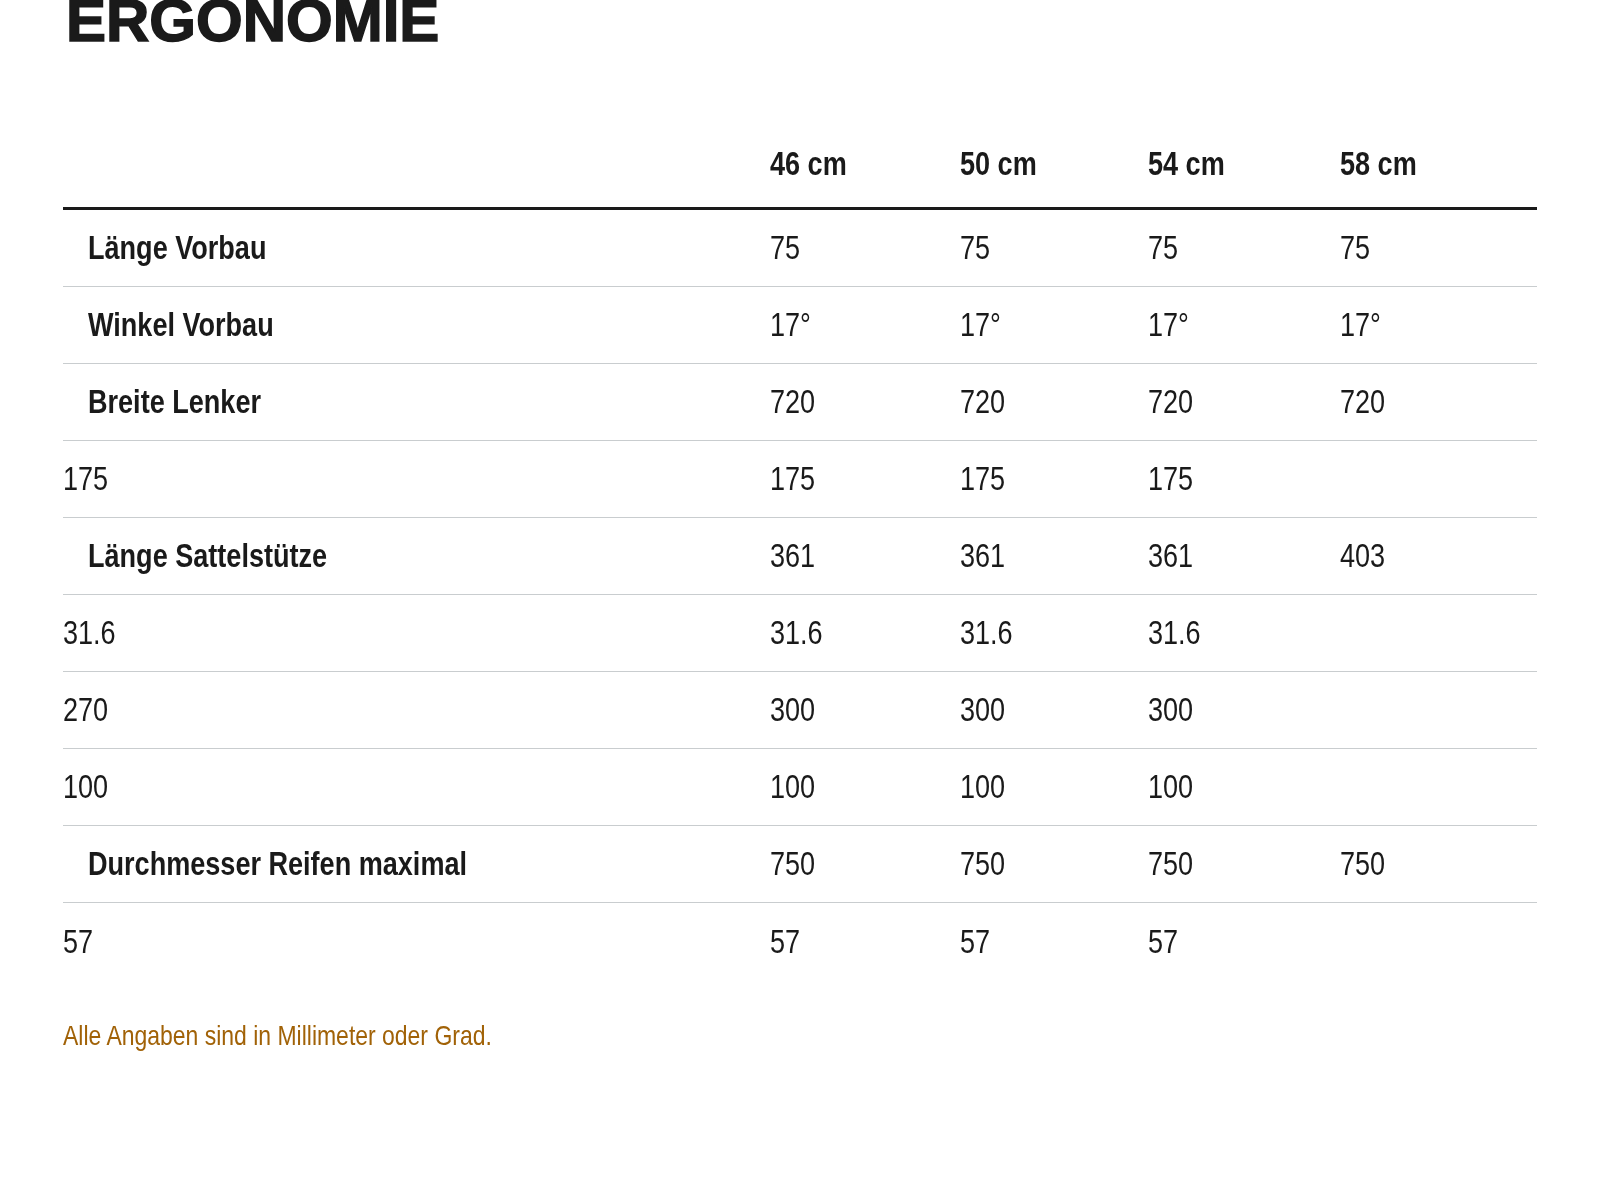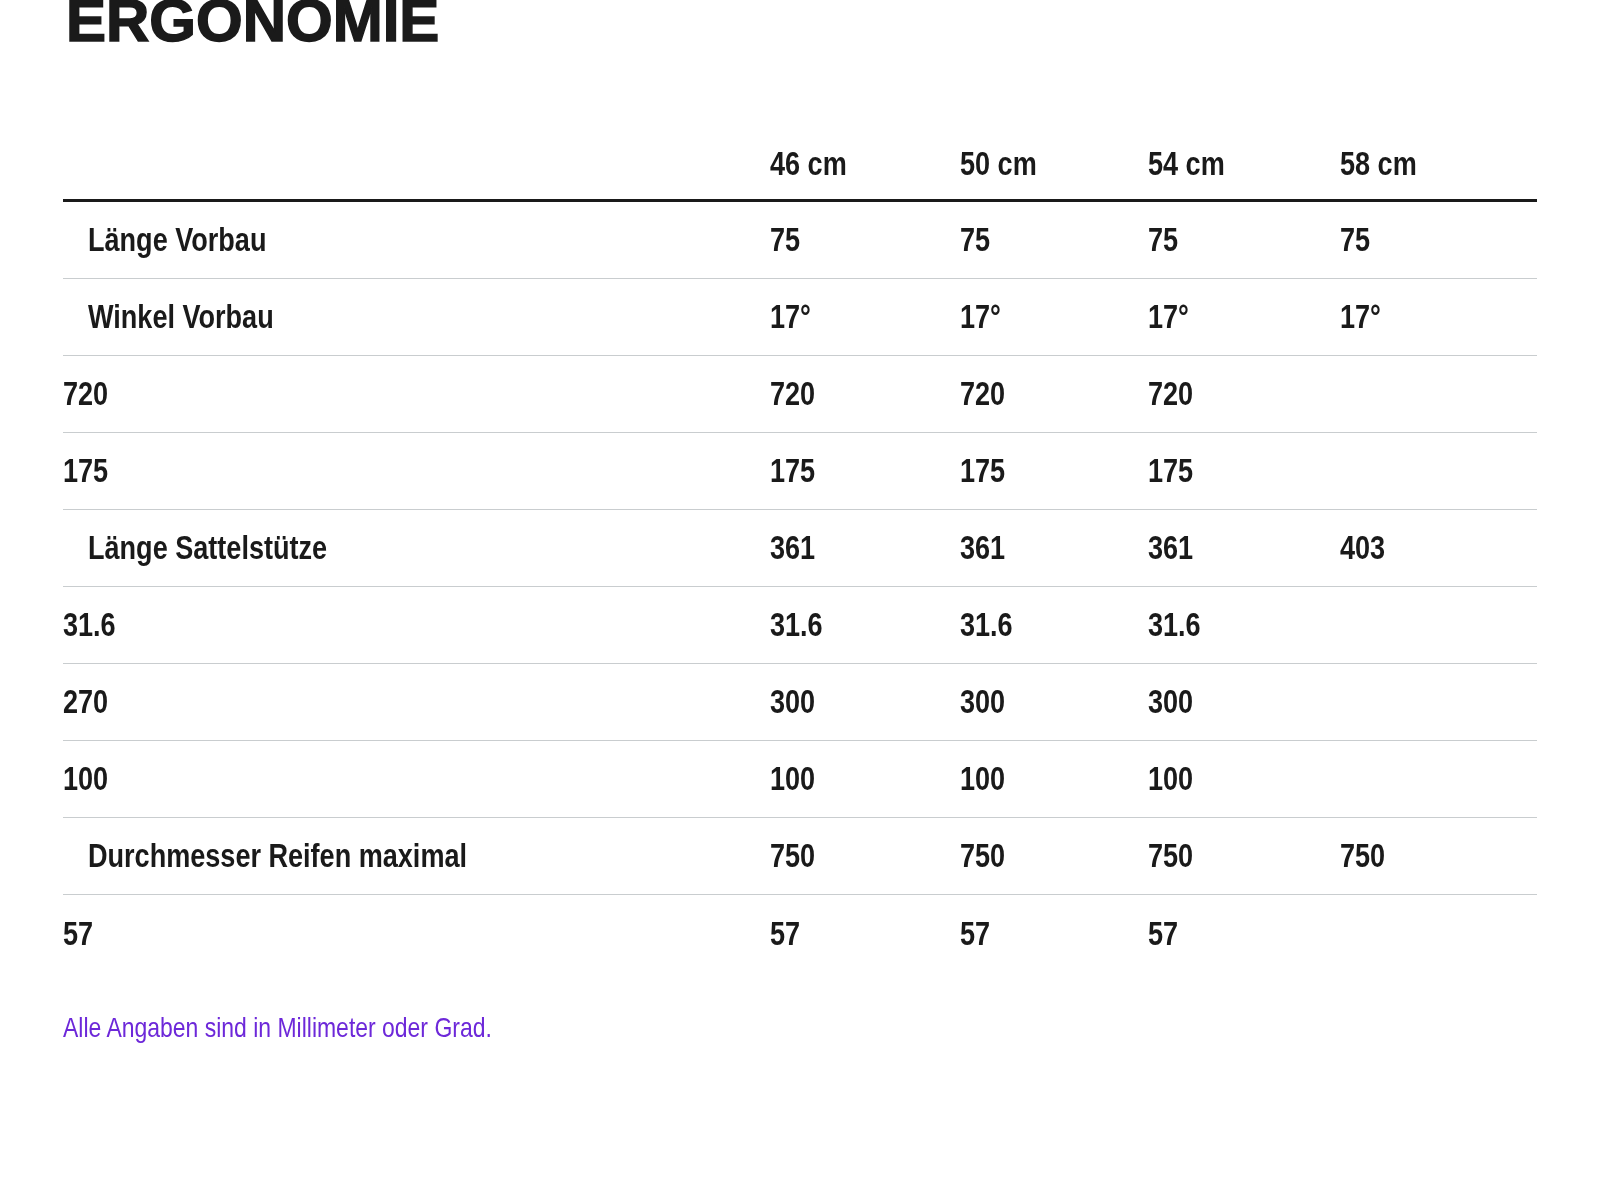--- a/index.html
+++ b/index.html
@@ -30,21 +30,21 @@
   .spec-table {
     width: 1474px;
   }
   .grid-row {
     display: grid;
     grid-template-columns: 707px 190px 188px 192px 197px;
     align-items: center;
   }
   .header-row {
     padding-top: 96px;
-    padding-bottom: 19px;
+    padding-bottom: 27px;
     border-bottom: 3px solid #1a1a1a;
     align-items: end;
   }
   .col-header {
     font-size: 33px;
     font-weight: 700;
     line-height: 1;
   }
   .body-row {
     height: 77px;
@@ -55,34 +55,34 @@
     border-bottom: none;
   }
   .row-label {
     font-size: 33px;
     font-weight: 700;
     padding-left: 25px;
     white-space: nowrap;
   }
   .cell-value {
     font-size: 33px;
-    font-weight: 700;
+    font-weight: 400;
     white-space: nowrap;
   }
   
   .cond {
     display: inline-block;
     transform: scaleX(0.82);
     transform-origin: 0 50%;
   }
   .footnote {
     margin-top: 40px;
     font-size: 28px;
     font-weight: 400;
-    color: #6d28d9;
+    color: #a16207;
     white-space: nowrap;
   }
 </style>
 </head>
 <body>
 
 <div class="page">
 
   <h1 class="page-title">ERGONOMIE</h1>
 
@@ -135,20 +135,23 @@
     </div>
     <div class="cell-value">
       <span class="cond val">17°</span>
     </div>
     <div class="cell-value">
       <span class="cond val">17°</span>
     </div>
   </div>
 
   <div class="grid-row body-row">
+    <div class="row-label">
+      <span class="cond lbl">Breite Lenker</span>
+    </div>
     <div class="cell-value">
       <span class="cond val">720</span>
     </div>
     <div class="cell-value">
       <span class="cond val">720</span>
     </div>
     <div class="cell-value">
       <span class="cond val">720</span>
     </div>
     <div class="cell-value">

